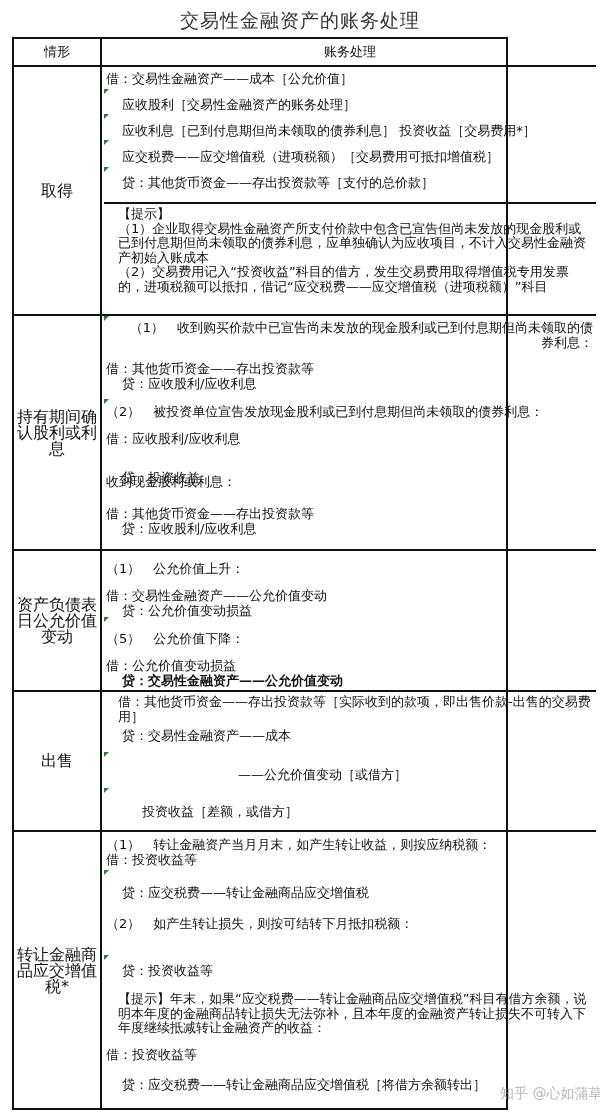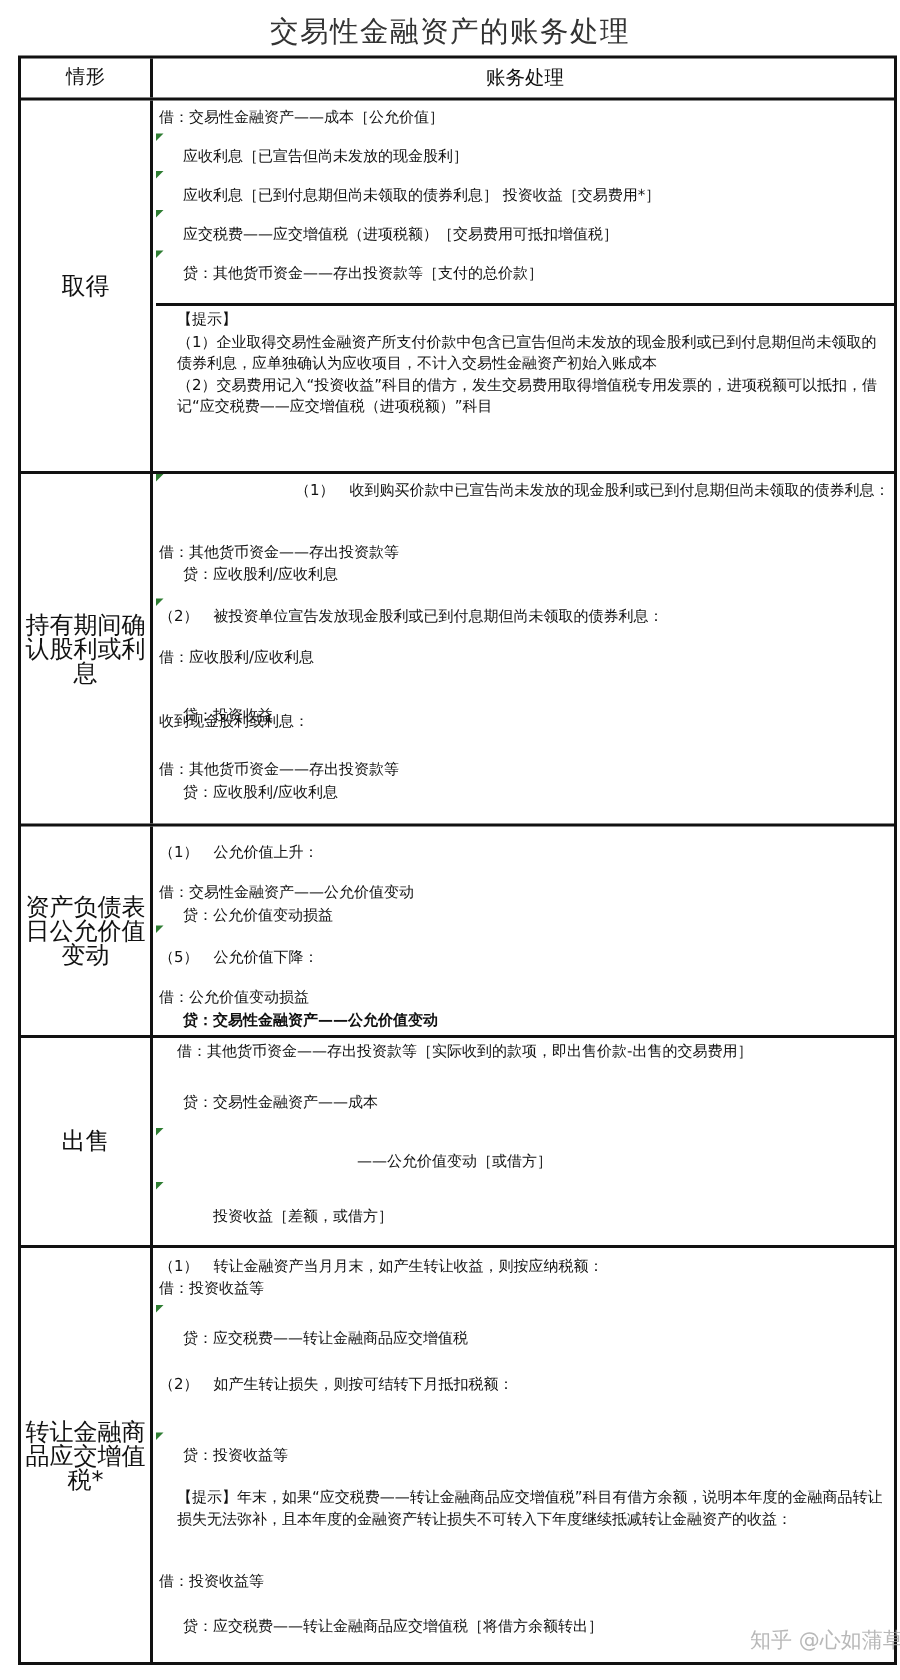--- a/index.html
+++ b/index.html
@@ -4,32 +4,32 @@
   <style>
     * { box-sizing: border-box; margin: 0; padding: 0; }
     html, body { width: 600px; height: 1120px; background: #ffffff; overflow: hidden; }
     body { position: relative; font-family: "DejaVu Sans", "Liberation Sans", sans-serif; color: #111; }
     .title {
       position: absolute; left: 0; top: 8px; width: 600px; text-align: center;
       font-family: "DejaVu Serif", "Liberation Serif", serif;
       font-size: 19px; color: #333; letter-spacing: 1px;
     }
     .table {
-      position: absolute; left: 12px; top: 37px; width: 586px; height: 1073px;
+      position: absolute; left: 12px; top: 37px; width: 496px; height: 1073px;
       border: 2px solid #111;
     }
     .row { position: absolute; left: 0; width: 582px; border-top: 2px solid #111; }
     .row.first { border-top: none; }
     .cell-left {
       position: absolute; left: 0; top: 0; bottom: 0; width: 88px;
       border-right: 2px solid #111;
       display: flex; align-items: center; justify-content: center;
       text-align: center; font-size: 16px; line-height: 16px; padding: 0 2px;
     }
-    .cell-right { position: absolute; left: 90px; right: 0; top: 0; bottom: 0; font-size: 10px; }
+    .cell-right { position: absolute; left: 90px; right: 0; top: 0; bottom: 0; font-size: 13px; }
     .header .cell-left, .header .cell-right { font-size: 13px; }
     .header .cell-right { display: flex; align-items: center; justify-content: center; }
     .line { position: absolute; left: 2px; white-space: nowrap; line-height: 15px; }
     .ind1 { left: 18px; }
     .ind2 { left: 38px; }
     .ind3 { left: 134px; }
     .para { position: absolute; left: 2px; right: 3px; line-height: 14.5px; margin-left: 12px; }
     .sub-divider { position: absolute; left: 0; right: 0; border-top: 2px solid #111; }
     .tick {
       position: absolute; left: 0; width: 0; height: 0;
@@ -50,21 +50,21 @@
   <div class="row first header" style="top:0; height:26px;">
     <div class="cell-left">情形</div>
     <div class="cell-right">账务处理</div>
   </div>
 
   <div class="row" style="top:26px; height:249px;">
     <div class="cell-left">取得</div>
     <div class="cell-right">
       <div class="line" style="top:4px;">借：交易性金融资产——成本［公允价值］</div>
       <div class="tick" style="top:22px;"></div>
-      <div class="line ind1" style="top:30px;">应收利息［已宣告但尚未发放的现金股利］</div>
+      <div class="line ind1" style="top:30px;">应收股利［交易性金融资产的账务处理］</div>
       <div class="tick" style="top:47px;"></div>
       <div class="line ind1" style="top:56px;">应收利息［已到付息期但尚未领取的债券利息］ 投资收益［交易费用*］</div>
       <div class="tick" style="top:73px;"></div>
       <div class="line ind1" style="top:82px;">应交税费——应交增值税（进项税额）［交易费用可抵扣增值税］</div>
       <div class="tick" style="top:100px;"></div>
       <div class="line ind1" style="top:108px;">贷：其他货币资金——存出投资款等［支付的总价款］</div>
       <div class="sub-divider" style="top:135px;"></div>
       <div class="para" style="top:140px;">
         <div>【提示】</div>
         <div>（1）企业取得交易性金融资产所支付价款中包含已宣告但尚未发放的现金股利或已到付息期但尚未领取的债券利息，应单独确认为应收项目，不计入交易性金融资产初始入账成本</div>

